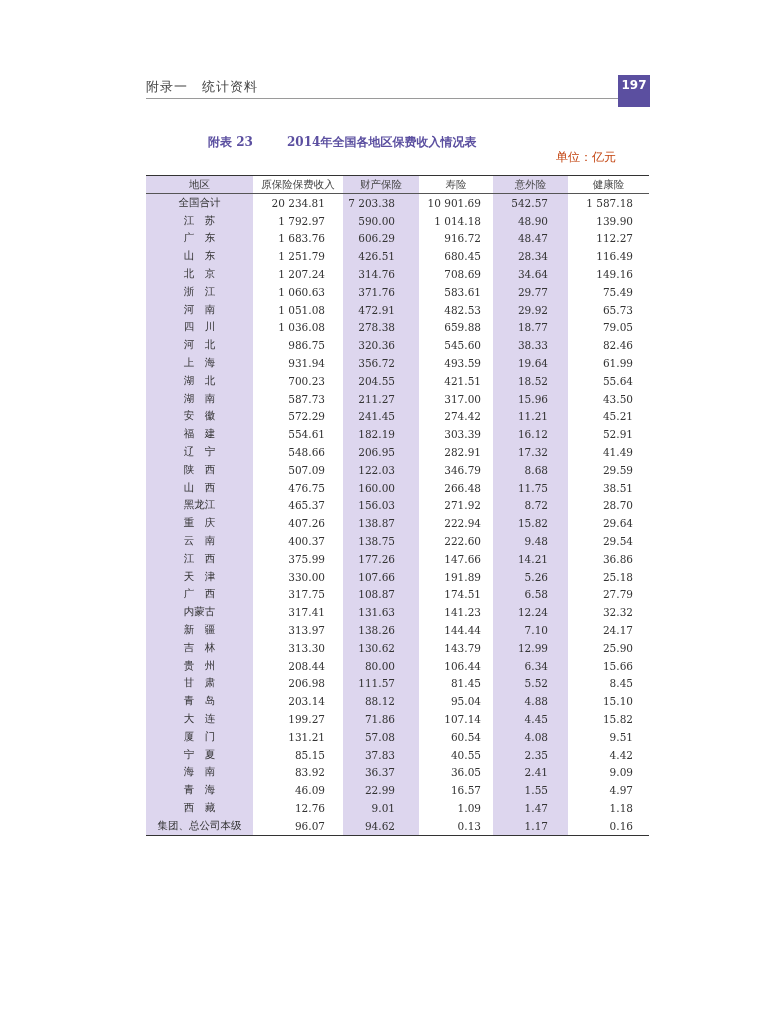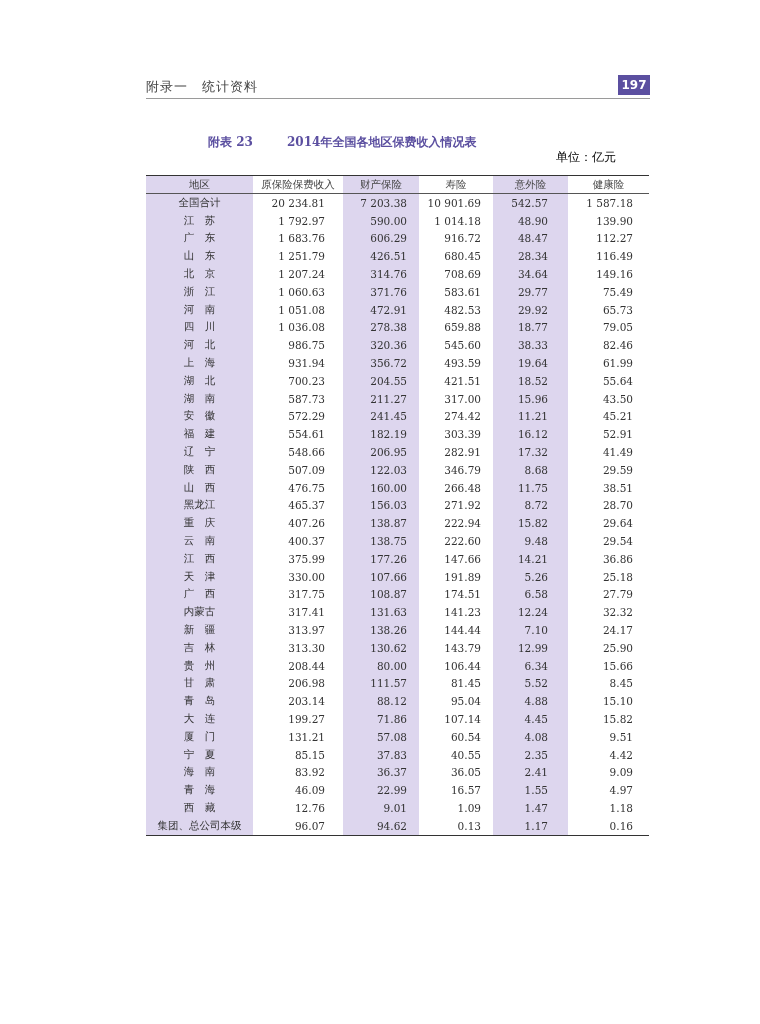--- a/index.html
+++ b/index.html
@@ -10,35 +10,35 @@
   }
   .running-header {
     position: absolute; left: 146px; top: 76px; width: 504px; height: 22px;
     border-bottom: 1px solid #9a9a9a;
   }
   .running-header .title {
     position: absolute; left: 0; top: 2px; font-size: 13px; color: #444;
     letter-spacing: 1px;
   }
   .page-num {
-    position: absolute; right: 0; top: -1px; width: 32px; height: 20px;
+    position: absolute; right: 0; top: -1px; width: 32px; height: 32px;
     background: #5b4fa0; color: #fff; font-family: "DejaVu Sans", sans-serif;
     font-weight: bold; font-size: 12px; text-align: center; line-height: 20px;
   }
   .table-label {
     position: absolute; left: 172px; top: 134px; font-size: 12px; color: #5b4fa0;
     font-weight: bold;
     margin-left: 36px;
   }
   .table-title {
     position: absolute; left: 287px; top: 134px; font-size: 12px; color: #5b4fa0;
     font-weight: bold;
   }
   .unit {
-    position: absolute; left: 556px; top: 149px; font-size: 12px; color: #000000;
+    position: absolute; left: 556px; top: 149px; font-size: 12px; color: #c2410c;
   }
   .data-table {
     position: absolute; left: 146px; top: 175px; width: 503px;
     border-collapse: collapse; font-size: 10.5px; table-layout: fixed;
   }
   .data-table thead tr { border-top: 1.5px solid #333; border-bottom: 1px solid #555; }
   .data-table tbody tr:last-child { border-bottom: 1.5px solid #333; }
   .data-table th {
     font-weight: normal; height: 17px; padding: 0; text-align: center; color: #444;
   }
@@ -48,21 +48,21 @@
   .data-table td.num { text-align: right; padding-right: 22px; }
   .data-table td.region { text-align: center; }
   .shade { background: #ddd6ee; }
   .col-region { width: 107px; }
   .col-a { width: 90px; }
   .col-b { width: 76px; }
   .col-c { width: 74px; }
   .col-d { width: 75px; }
   .col-e { width: 81px; }
   .data-table td.c-a { padding-right: 18px; }
-  .data-table td.c-b { padding-right: 12px; }
+  .data-table td.c-b { padding-right: 24px; }
   .data-table td.c-c { padding-right: 12px; }
   .data-table td.c-d { padding-right: 20px; }
   .data-table td.c-e { padding-right: 16px; }
   .notes {
     position: absolute; left: 166px; top: 890px; font-size: 10px; color: #555;
     line-height: 14px; letter-spacing: 0.5px;
   }
 </style>
 </head>
 <body>

